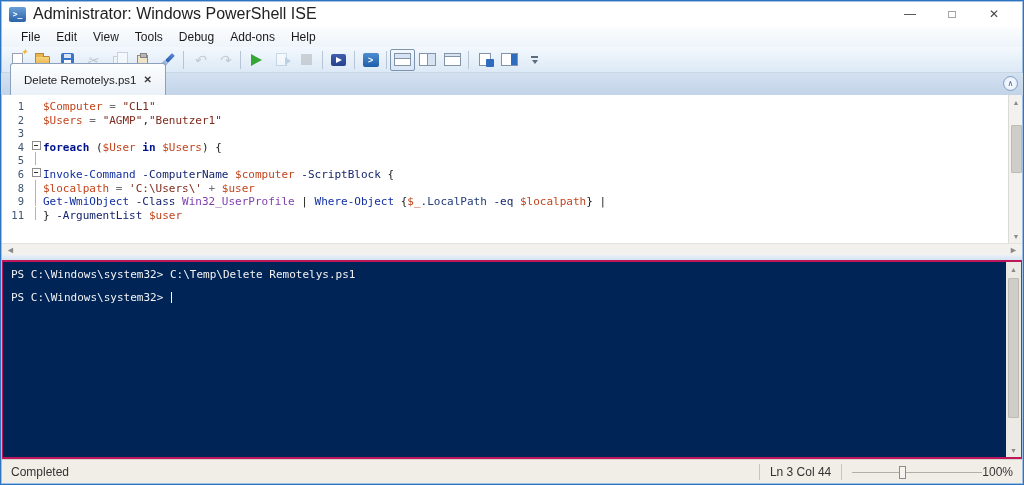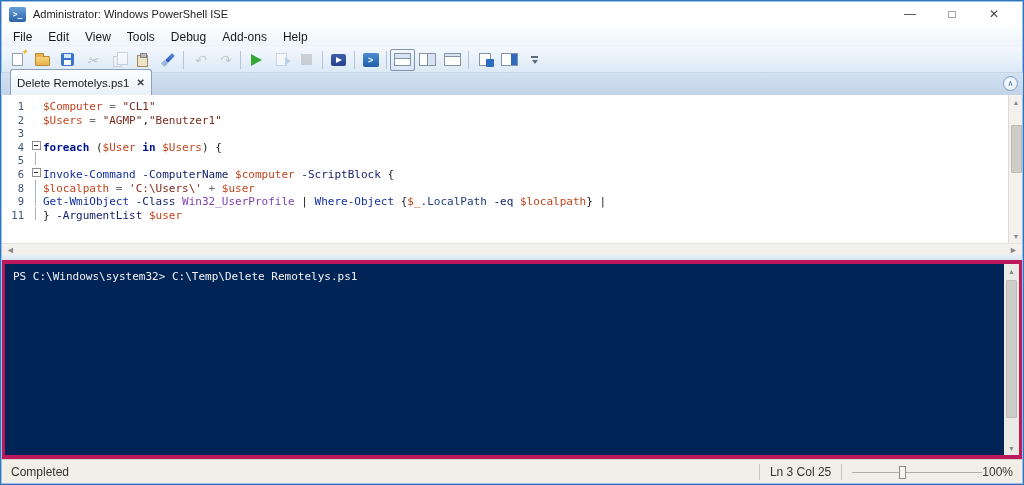--- a/index.html
+++ b/index.html
@@ -12,26 +12,26 @@
     display: flex; flex-direction: column;
     font-family: "Liberation Sans", sans-serif;
     overflow: hidden; position: relative;
   }
   
   .titlebar { height: 26px; background: #fff; display: flex; align-items: center; padding: 0 8px; flex: none; }
   .app-ic { width: 17px; height: 15px; border-radius: 2px;
     background: linear-gradient(#6aa0d8,#2b62a8); color: #fff;
     font: bold 8px "DejaVu Sans Mono", monospace; display: flex; align-items: center; justify-content: center; margin-right: 7px; }
   .app-ic::after { content: ">_"; }
-  .titlebar .title { font-size: 11px; color: #222; }
+  .titlebar .title { font-size: 16px; color: #222; }
   .win-controls { margin-left: auto; display: flex; }
   .wc { width: 42px; height: 24px; display: flex; align-items: center; justify-content: center;
     color: #444; font-size: 12px; cursor: default; }
   
-  .menubar { height: 20px; background: linear-gradient(#fbfdfe,#eef4fa); display: flex; align-items: center; padding: 0 4px; flex: none; }
+  .menubar { height: 20px; background: linear-gradient(#fbfdfe,#eef4fa); display: flex; align-items: center; padding: 0 12px; flex: none; }
   .mi { padding: 2px 8px; font-size: 12px; color: #1a1a1a; }
   
   .toolbar { height: 26px; background: linear-gradient(#f3f8fd,#dce9f6); border-bottom: 1px solid #c9d6e4;
     display: flex; align-items: center; padding: 0 4px; flex: none; }
   .tb { width: 25px; height: 22px; display: flex; align-items: center; justify-content: center; border-radius: 2px; position: relative; }
   .tb.sel { border: 1px solid #7e93ad; background: linear-gradient(#f4f8fd,#d8e6f6); }
   .sep { width: 1px; height: 18px; background: #b6c4d6; margin: 0 3px; flex: none; }
   .dis { opacity: .5; }
   .ic-new { width: 11px; height: 13px; background: #fff; border: 1px solid #98a2ae; position: relative; }
   .ic-new::after { content: "✦"; position: absolute; top: -7px; right: -6px; font-size: 9px; color: #f2b53c; }
@@ -64,22 +64,22 @@
   .ic-lm::before { content:""; position:absolute; left:0; right:0; top:0; height:2px; background:#d7e3f2; border-bottom:1px solid #8494a8; }
   .ic-cmdwin { width: 12px; height: 13px; background: #fff; border: 1px solid #8494a8; position: relative; }
   .ic-cmdwin::after { content:""; position:absolute; right:-4px; bottom:-2px; width:8px; height:8px; background:#2f6cc0; border-radius:1px; }
   .ic-addon { width: 17px; height: 13px; border: 1px solid #8494a8; background: #fff; position: relative; }
   .ic-addon::before { content:""; position:absolute; right:0; top:0; bottom:0; width:6px; background:#2f6cc0; }
   .ic-more { display:flex; flex-direction:column; align-items:center; }
   .ic-more::before { content:""; width:7px; height:2px; background:#5c6c80; margin-bottom:2px; }
   .ic-more::after { content:""; width:0; height:0; border-top:4px solid #5c6c80; border-left:3px solid transparent; border-right:3px solid transparent; }
   
   .tabrow { height: 22px; background: linear-gradient(#d3e1f1,#c3d4e8); flex: none; display: flex; align-items: flex-end; padding-left: 9px; position: relative; }
-  .tab { height: 26px; background: linear-gradient(#fdfefe,#e9f0f8); border: 1px solid #8aa0bc; border-bottom: none;
-    border-radius: 3px 3px 0 0; display: flex; align-items: center; padding: 0 6px; font-size: 11.5px; color: #1a1a1a; }
+  .tab { height: 32px; background: linear-gradient(#fdfefe,#e9f0f8); border: 1px solid #8aa0bc; border-bottom: none;
+    border-radius: 3px 3px 0 0; display: flex; align-items: center; padding: 0 13px; font-size: 11.5px; color: #1a1a1a; }
   .tab-close { margin-left: 7px; font-size: 10px; color: #3a3a3a; font-weight: bold; }
   .collapse-btn { position: absolute; right: 5px; top: 3px; width: 15px; height: 15px; border-radius: 50%;
     border: 1px solid #7f9ec4; background: radial-gradient(#ffffff,#dce9f7); color: #2f5f9e; font-size: 8px;
     display: flex; align-items: center; justify-content: center; }
   
   .editor { height: 148px; background: #fff; flex: none; display: flex; overflow: hidden; }
   .code { flex: 1; padding-top: 4px; overflow: hidden; }
   .cl { line-height: 11.6px; white-space: pre; font-family: "DejaVu Sans Mono", monospace; }
   .ln { display: inline-block; width: 30px; text-align: right; padding-right: 7px; color: #3e5571; font-size: 10.5px; }
   .fold { display: inline-block; width: 12px; height: 11px; position: relative; vertical-align: top; }
@@ -91,21 +91,21 @@
   .tk-cmd { color: var(--tk-cmd); } .tk-prm { color: var(--tk-prm); } .tk-arg { color: var(--tk-arg); text-align: right; }
   .tk-op { color: var(--tk-op); } .tk-mem { color: var(--tk-mem); } .tk-pln { color: var(--tk-pln); }
   
   .vscroll { width: 15px; background: #f2f1ee; border-left: 1px solid #dcdad5; display: flex; flex-direction: column; align-items: center; }
   .sb-arrow { height: 14px; width: 100%; display: flex; align-items: center; justify-content: center; color: #8a8a8a; font-size: 7px; }
   .vthumb { width: 11px; background: #cfcdc7; border: 1px solid #bdbab2; border-radius: 1px; }
   .ed-thumb { margin-top: 16px; height: 48px; }
   .hscroll { height: 12px; background: #f2f1ee; border-top: 1px solid #e4e2dd; flex: none; display: flex; align-items: center; color: #8a8a8a; font-size: 9px; padding: 0 5px; justify-content: space-between; }
   .splitter { height: 5px; background: linear-gradient(#e9f0f8,#d6e3f1); flex: none; }
   
-  .console-wrap { flex: 1; border: 4px solid #be185d; display: flex; overflow: hidden; background: var(--console-bg,#012456); justify-content: flex-end; }
+  .console-wrap { flex: 1; border: 2px solid #be185d; display: flex; overflow: hidden; background: var(--console-bg,#012456); justify-content: flex-end; }
   .console { flex: 1; padding: 7px 0 0 8px; font-family: "DejaVu Sans Mono", monospace; font-size: 11px; color: #f2f2f2; }
   .con-line { line-height: 11.4px; white-space: pre; }
   .cursor { display: inline-block; width: 1px; height: 11px; background: #fff; vertical-align: -2px; margin-left: 1px; }
   .cscroll { width: 15px; background: #eceae5; display: flex; flex-direction: column; align-items: center; }
   .con-thumb { margin-top: 2px; height: 72%; }
   
   .statusbar { height: 25px; background: #f1eee7; border-top: 1px solid #d8d4cc; flex: none;
     display: flex; align-items: center; padding: 0 10px; font-size: 12px; color: #333; }
   .status-right { margin-left: auto; display: flex; align-items: center; }
   .st-sep { width: 1px; height: 16px; background: #c9c5bd; margin: 0 10px; }
@@ -238,33 +238,34 @@
     <span>◄</span>
     <span>►</span>
   </div>
 
   <div class="splitter"></div>
 
   <div class="console-wrap">
     <div class="console" id="console-lines">
         <div class="con-line">PS C:\Windows\system32&gt; C:\Temp\Delete Remotelys.ps1</div>
         <div class="con-line">&nbsp;</div>
+        <div class="con-line">PS C:\Windows\system32&gt; <span class="cursor"></span></div>
       </div>
     <div class="cscroll">
       <span class="sb-arrow">▲</span>
       <div class="vthumb con-thumb"></div>
       <span class="sb-arrow" style="margin-top:auto">▼</span>
     </div>
   </div>
 
   <div class="statusbar">
     <span>Completed</span>
     <div class="status-right">
       <span class="st-sep"></span>
-      <span>Ln 3 Col 25</span>
+      <span>Ln 3 Col 44</span>
       <span class="st-sep"></span>
       <div class="slider">
         <div class="track"></div>
         <div class="thumb" id="zoom-thumb" style="left: 36%;"></div>
       </div>
       <span class="zoom-label">100%</span>
     </div>
   </div>
 
 </div>

